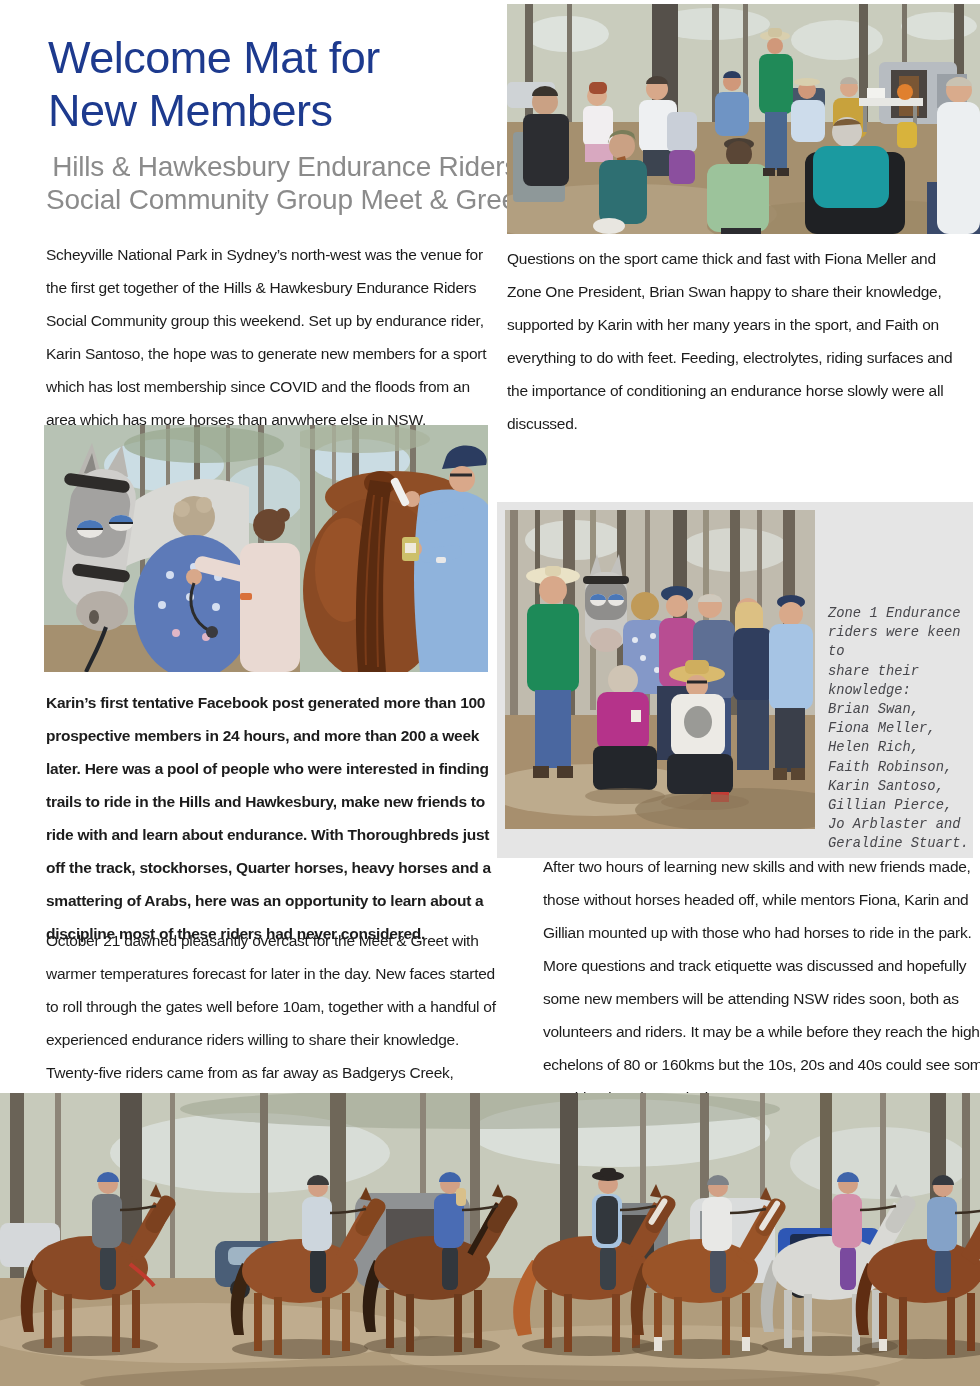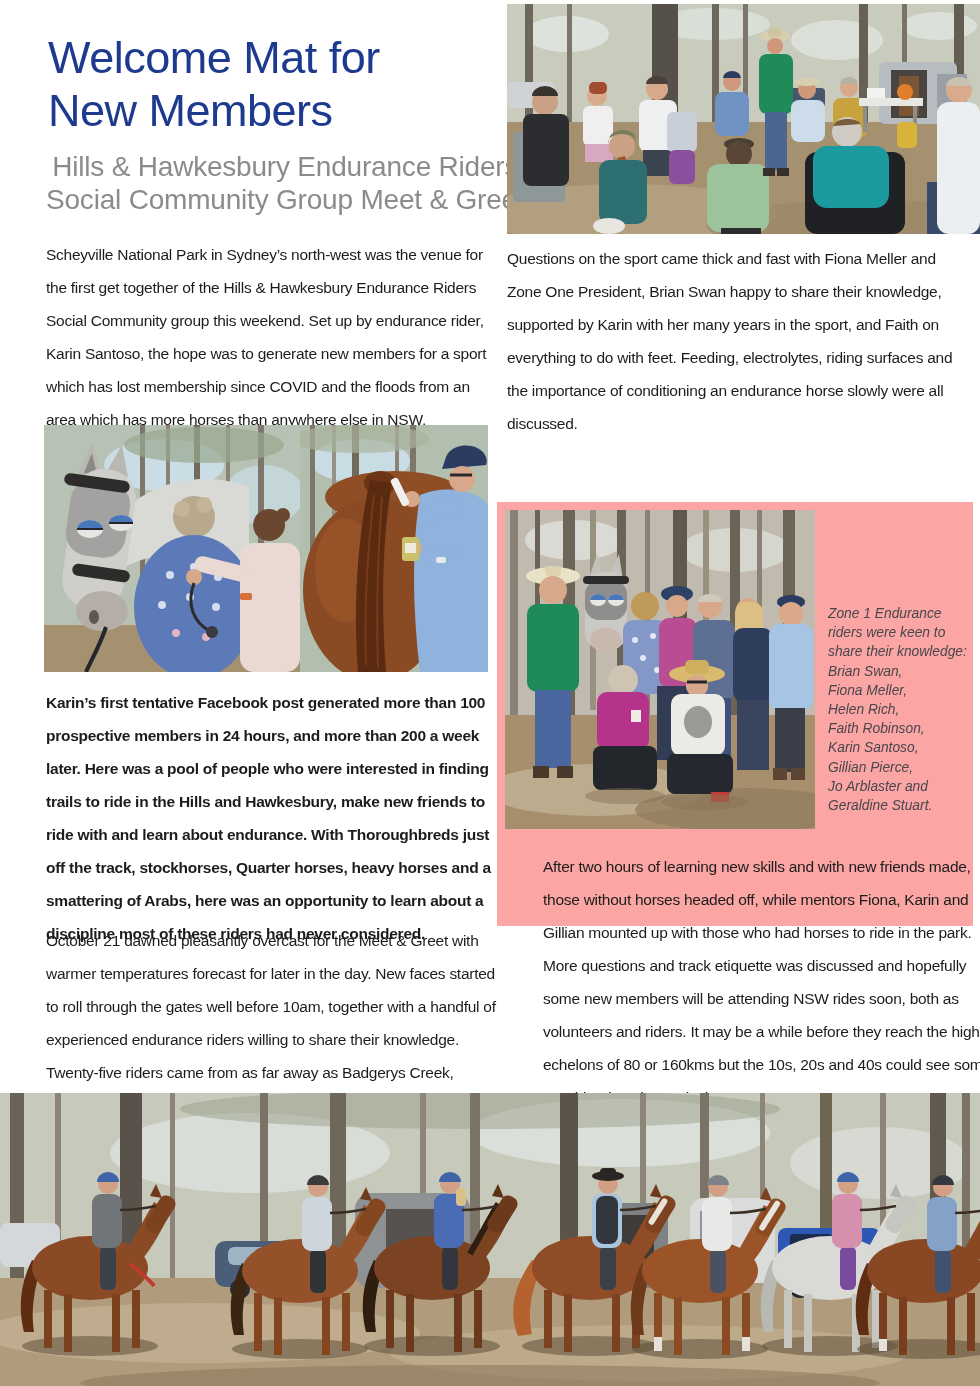--- a/index.html
+++ b/index.html
@@ -19,22 +19,22 @@
   .rp3{left:507px;top:850px;width:456px;margin-left:36px;}
   figure{margin:0;padding:0;}
   .photo{position:absolute;overflow:hidden;}
   .photo svg{display:block;width:100%;height:100%;}
   .photo-meeting{left:507px;top:4px;width:473px;height:230px;}
   .photo-duo{left:44px;top:425px;width:444px;height:247px;display:flex;}
   .photo-duo figure{height:247px;}
   .photo-duo .left{width:256px;}
   .photo-duo .right{width:188px;}
   .photo-duo figure svg{display:block;width:100%;height:100%;}
-  .caption-panel{position:absolute;left:497px;top:502px;width:476px;height:424px;
-        background:#fca5a5;}
+  .caption-panel{position:absolute;left:497px;top:502px;width:476px;height:356px;
+        background:#e5e5e5;font-family:Liberation Mono, monospace;}
   .panel-photo{position:absolute;left:8px;top:8px;width:310px;height:319px;overflow:hidden;}
   .panel-photo svg{display:block;width:100%;height:100%;}
   .caption{position:absolute;left:331px;top:102px;width:142px;margin:0;font-style:italic;
         font-size:13.8px;line-height:19.2px;color:#47474c;letter-spacing:0;white-space:pre-line;}
   .photo-lineup{left:0;top:1093px;width:980px;height:293px;}
 </style>
 </head>
 <body>
 
 <div class="page">

